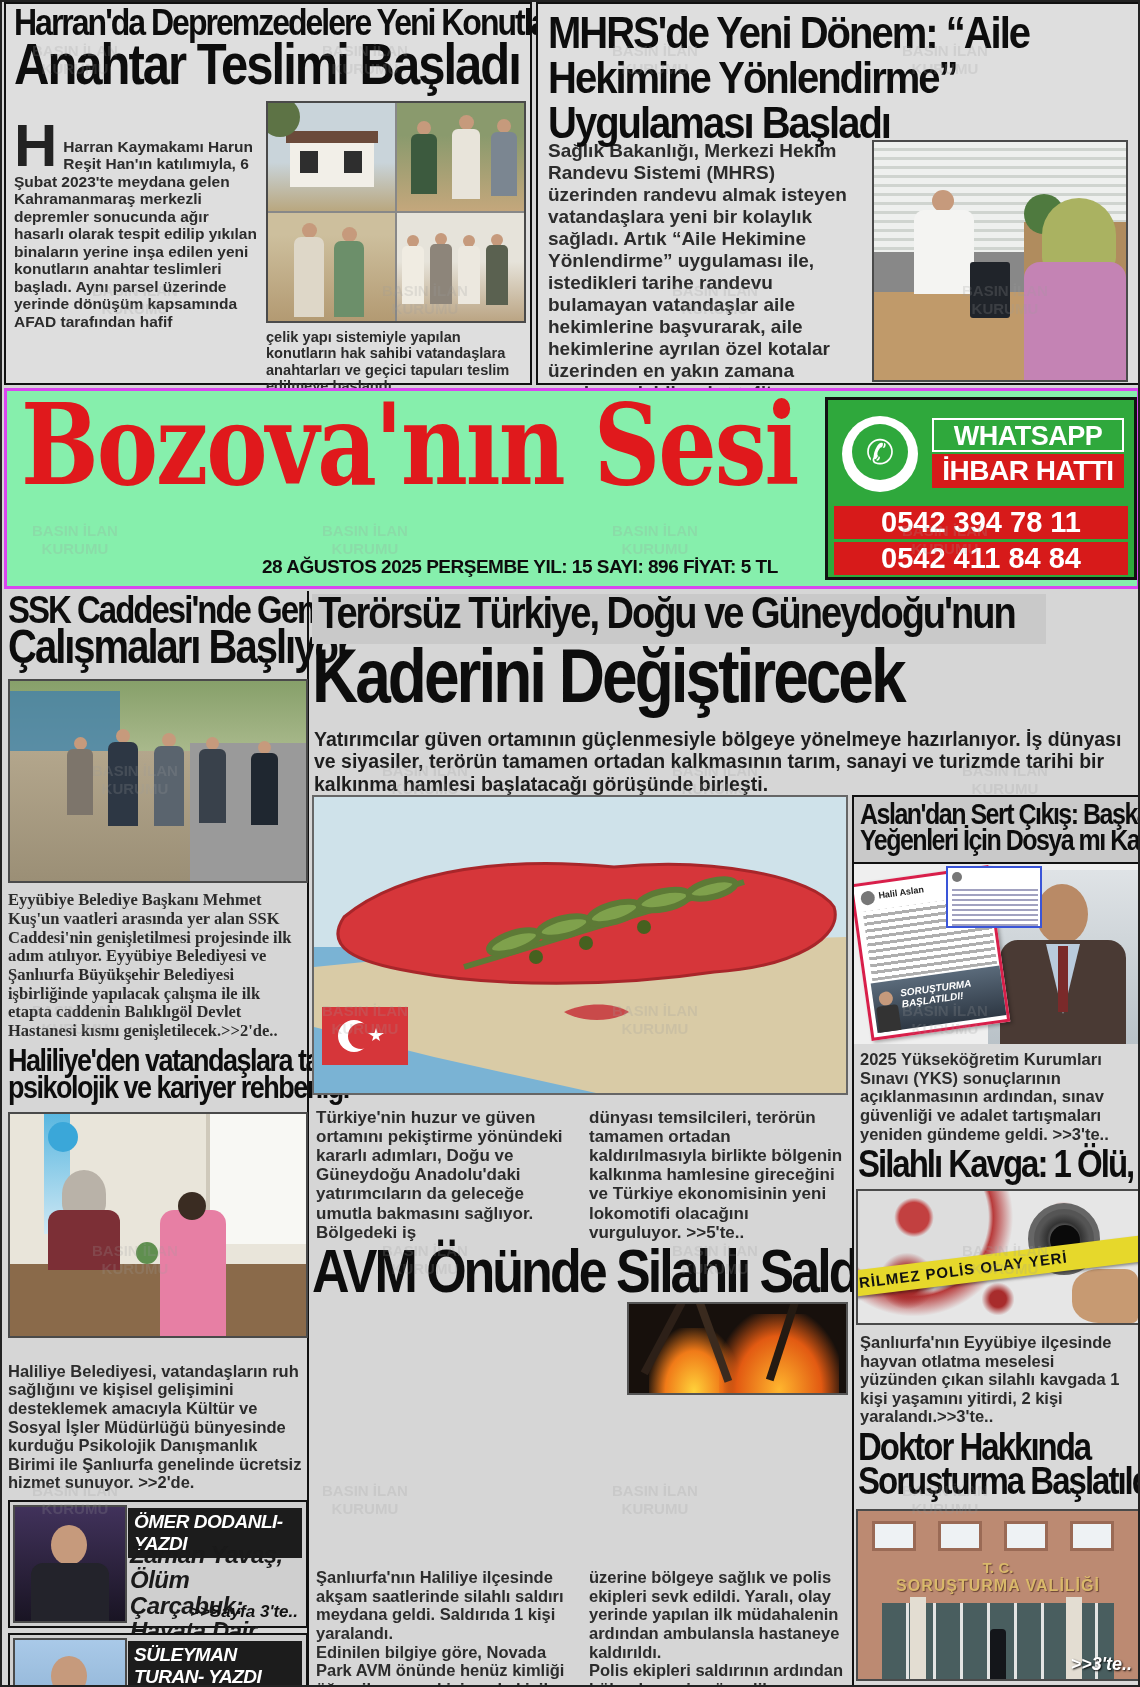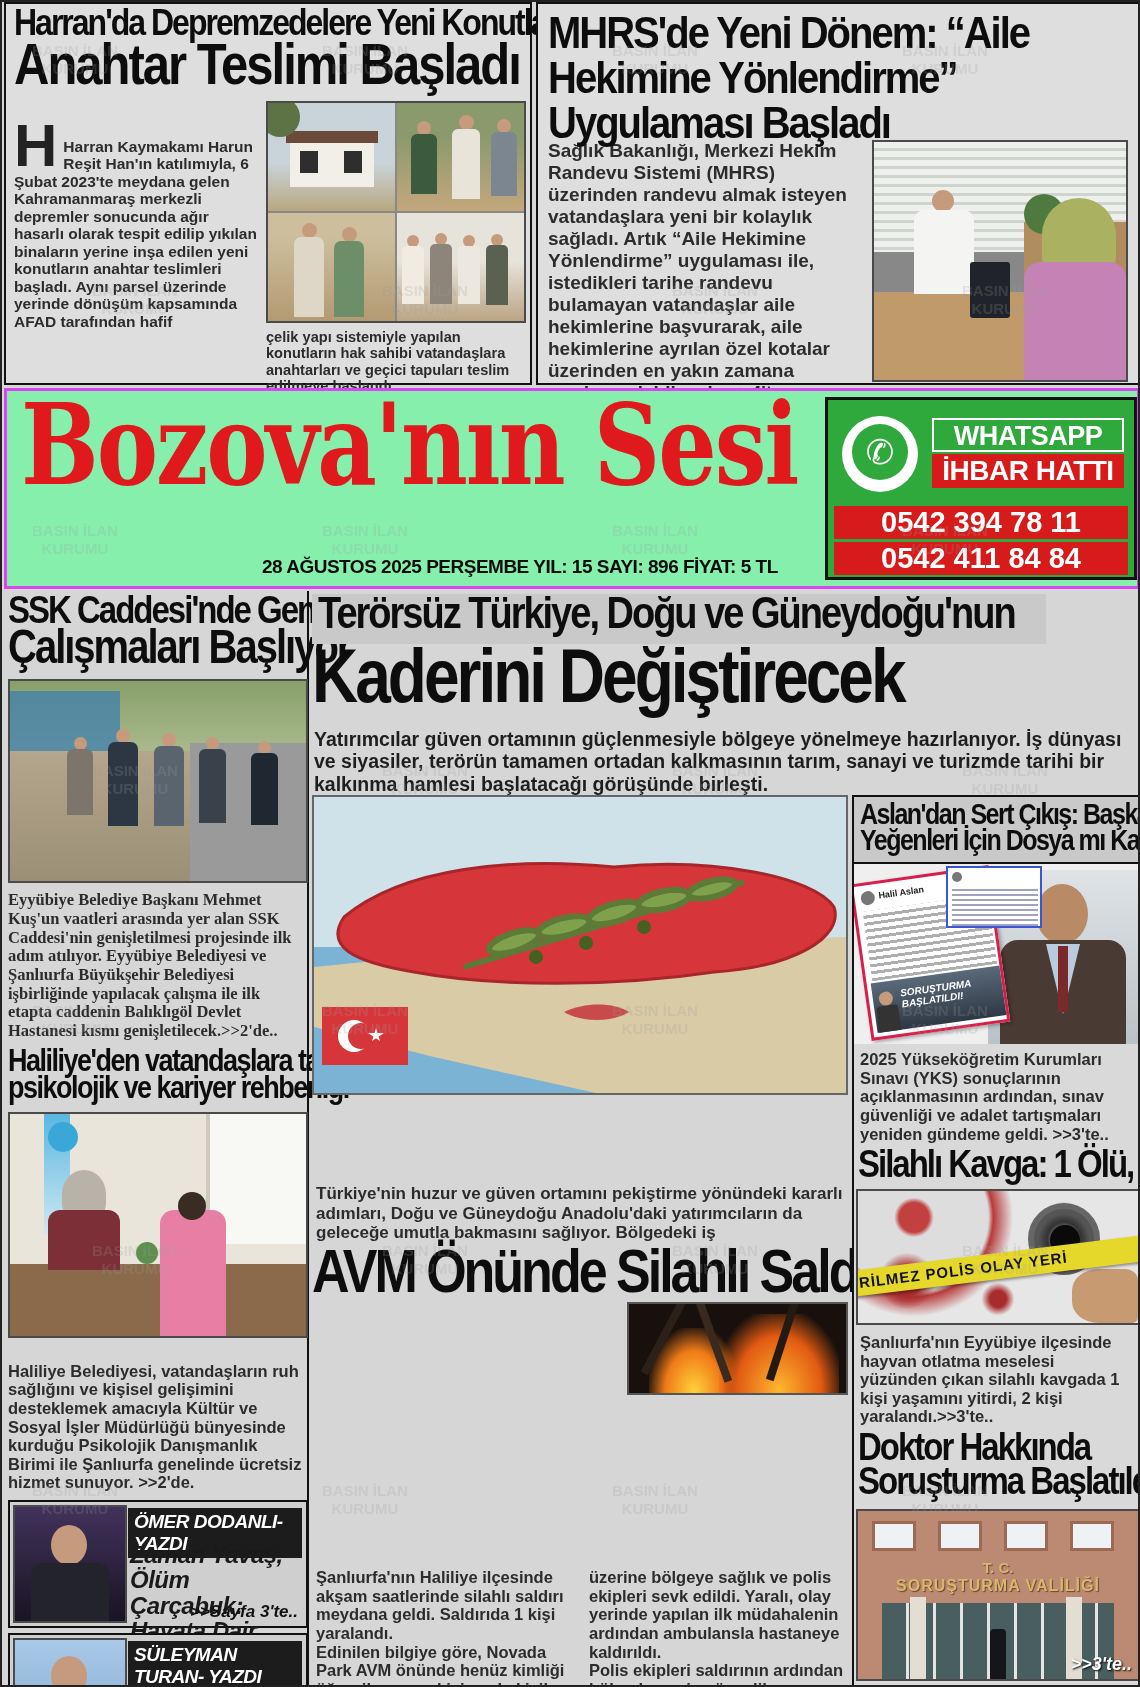--- a/index.html
+++ b/index.html
@@ -222,20 +222,21 @@
   <div class="abs photo" style="left:625px;top:1000px;width:221px;height:93px;background:#17100c;border:2px solid #555;">
     <div class="abs" style="left:20px;top:24px;width:90px;height:70px;background:radial-gradient(ellipse at 50% 90%,#ffd23a 0%,#f07a18 45%,rgba(23,16,12,0) 75%);"></div>
     <div class="abs" style="left:90px;top:10px;width:120px;height:84px;background:radial-gradient(ellipse at 50% 90%,#ffb62e 0%,#e25a12 50%,rgba(23,16,12,0) 78%);"></div>
     <div class="abs" style="left:30px;top:-6px;width:8px;height:80px;background:#2d2018;transform:rotate(28deg);"></div>
     <div class="abs" style="left:80px;top:-10px;width:8px;height:90px;background:#3a2a1e;transform:rotate(-20deg);"></div>
     <div class="abs" style="left:150px;top:-8px;width:8px;height:86px;background:#241a12;transform:rotate(18deg);"></div>
   </div>
 
   <div class="abs col2wrap" style="left:314px;top:1102px;width:528px;height:138px;align-items:flex-end;">
     <div class="body-txt" style="font-size:17px;">Türkiye'nin huzur ve güven ortamını pekiştirme yönündeki kararlı adımları, Doğu ve Güneydoğu Anadolu'daki yatırımcıların da geleceğe umutla bakmasını sağlıyor. Bölgedeki iş</div>
+    <div class="body-txt" style="font-size:17px;">dünyası temsilcileri, terörün tamamen ortadan kaldırılmasıyla birlikte bölgenin kalkınma hamlesine gireceğini ve Türkiye ekonomisinin yeni lokomotifi olacağını vurguluyor. &gt;&gt;5'te..</div>
   </div>
 
   <div class="abs hd" style="left:310px;top:1246px;width:536px;height:62px;font-size:52px;letter-spacing:-3px;">
     <span class="stretch">AVM Önünde Silahlı Saldırı</span>
   </div>
 
   <div class="abs col2wrap" style="left:314px;top:1566px;width:528px;height:118px;">
     <div class="body-txt" style="font-size:16.5px;">Şanlıurfa'nın Haliliye ilçesinde akşam saatlerinde silahlı saldırı meydana geldi. Saldırıda 1 kişi yaralandı.
 Edinilen bilgiye göre, Novada Park AVM önünde henüz kimliği öğrenilemeyen kişi ya da kişiler tarafından silahlı saldırı gerçekleştirildi. Olayda bir kişi bacağından vurularak yaralandı. Çevredeki vatandaşların ihbarı</div>
     <div class="body-txt" style="font-size:16.5px;">üzerine bölgeye sağlık ve polis ekipleri sevk edildi. Yaralı, olay yerinde yapılan ilk müdahalenin ardından ambulansla hastaneye kaldırıldı.

